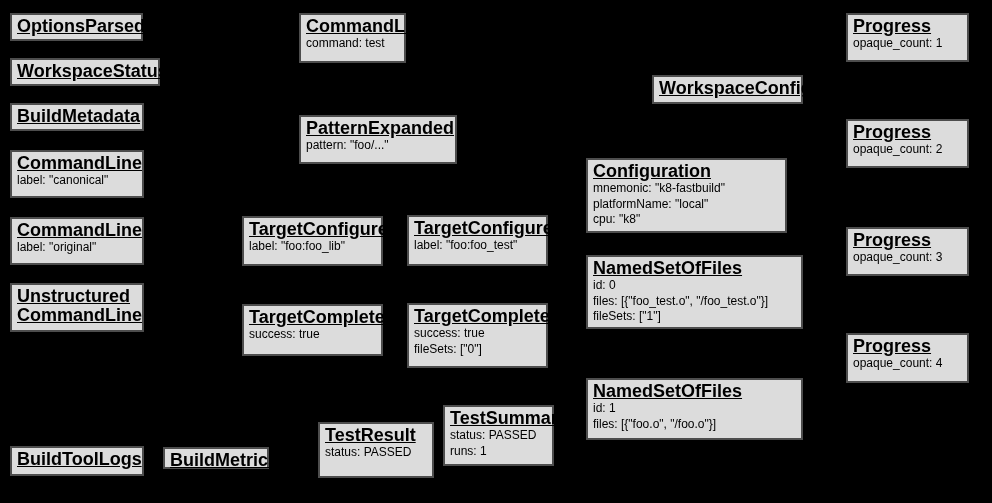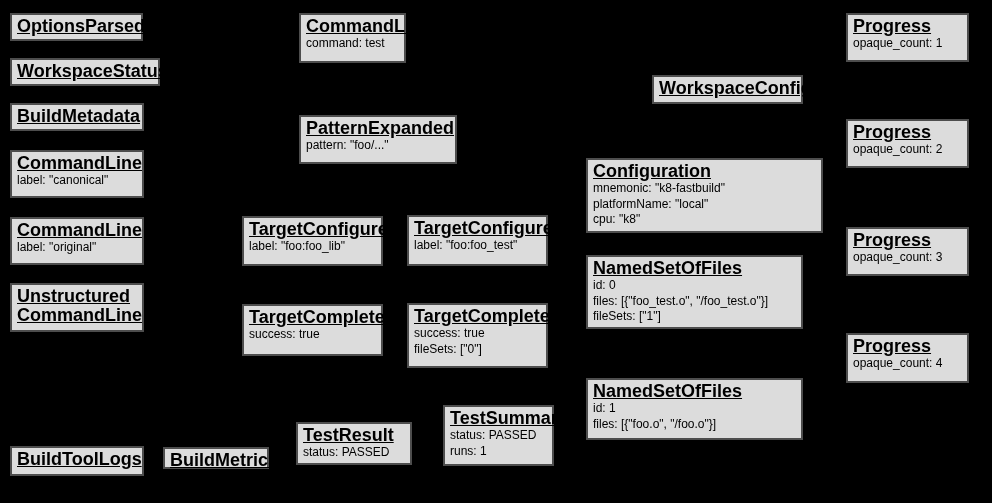--- a/index.html
+++ b/index.html
@@ -101,36 +101,36 @@
     <div class="title">TargetComplete</div>
     <div class="line">success: true</div>
   </div>
 
   <div class="node" style="left:407px;top:303px;width:141px;height:65px">
     <div class="title">TargetComplete</div>
     <div class="line">success: true</div>
     <div class="line">fileSets: ["0"]</div>
   </div>
 
-  <div class="node" style="left:296px;top:422px;width:116px;height:43px">
+  <div class="node" style="left:318px;top:422px;width:116px;height:56px">
     <div class="title">TestResult</div>
     <div class="line">status: PASSED</div>
   </div>
 
   <div class="node" style="left:443px;top:405px;width:111px;height:61px">
     <div class="title">TestSummary</div>
     <div class="line">status: PASSED</div>
     <div class="line">runs: 1</div>
   </div>
 
   <div class="node" style="left:652px;top:75px;width:151px;height:29px">
     <div class="title">WorkspaceConfig</div>
   </div>
 
-  <div class="node" style="left:586px;top:158px;width:237px;height:75px">
+  <div class="node" style="left:586px;top:158px;width:201px;height:75px">
     <div class="title">Configuration</div>
     <div class="line">mnemonic: "k8-fastbuild"</div>
     <div class="line">platformName: "local"</div>
     <div class="line">cpu: "k8"</div>
   </div>
 
   <div class="node" style="left:586px;top:255px;width:217px;height:74px">
     <div class="title">NamedSetOfFiles</div>
     <div class="line">id: 0</div>
     <div class="line">files: [{"foo_test.o", "/foo_test.o"}]</div>

